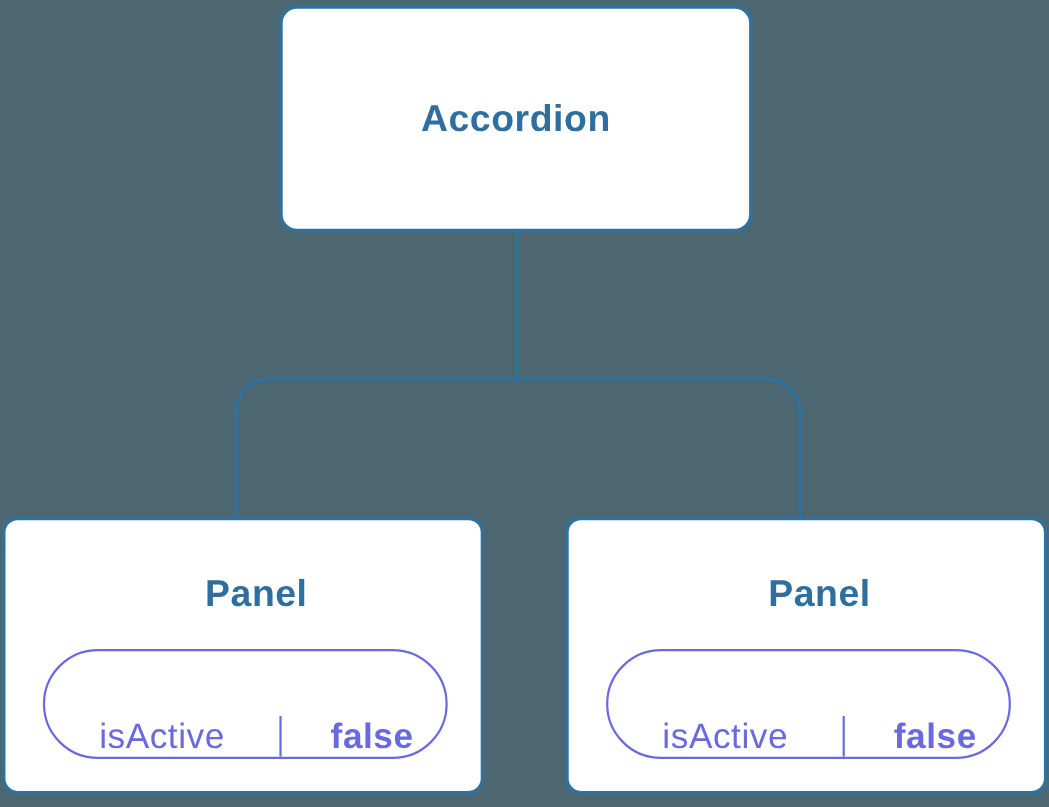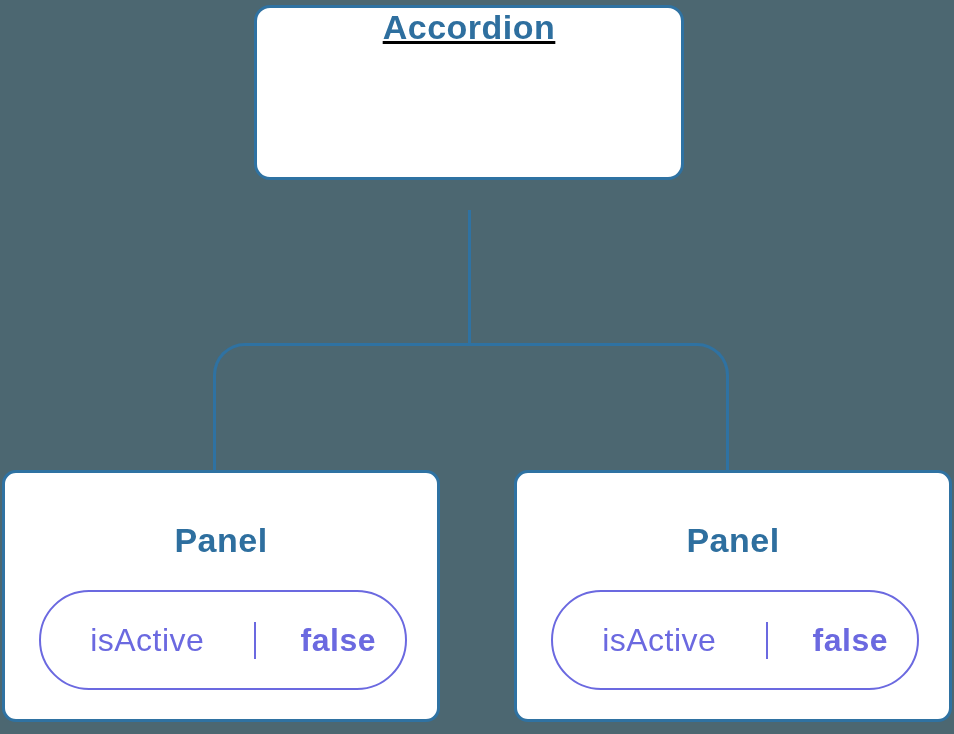--- a/index.html
+++ b/index.html
@@ -25,22 +25,22 @@
     box-sizing:border-box;
   }
   .node-label{
     color:var(--node-text);
     font-size:34px;
     font-weight:600;
     letter-spacing:0.5px;
     text-align:center;
   }
   .root-node{
-    left:254px;top:5px;width:430px;height:175px;
-    display:flex;align-items:flex-start;justify-content:center;text-decoration:underline;
+    left:254px;top:5px;width:430px;height:206px;
+    display:flex;align-items:center;justify-content:center;
   }
   .connector-stem{
     position:absolute;
     left:468px;top:210px;width:3px;height:136px;
     background:var(--node-border);
   }
   .connector-branches{
     position:absolute;
     left:213px;top:343px;width:516px;height:128px;
     box-sizing:border-box;
@@ -52,29 +52,30 @@
   .panel-node{
     top:470px;width:438px;height:252px;
     border-radius:14px;
   }
   .panel-node.left{left:2px;}
   .panel-node.right{left:514px;}
   .panel-heading{
     position:absolute;
     left:0;top:47px;width:100%;
     line-height:40px;
+    padding-left:12px;
   }
   .state-pill{
     position:absolute;
     left:34px;top:117px;width:368px;height:100px;
     box-sizing:border-box;
     border:2px solid var(--state-accent);
     border-radius:50px;
     display:flex;
-    align-items:center;
+    align-items:flex-end;
     overflow:hidden;
     gap:16px;
   }
   .state-cell{
     display:flex;align-items:center;justify-content:center;
     color:var(--state-accent);
     font-size:32px;
     font-weight:500;
     letter-spacing:0.5px;
   }

